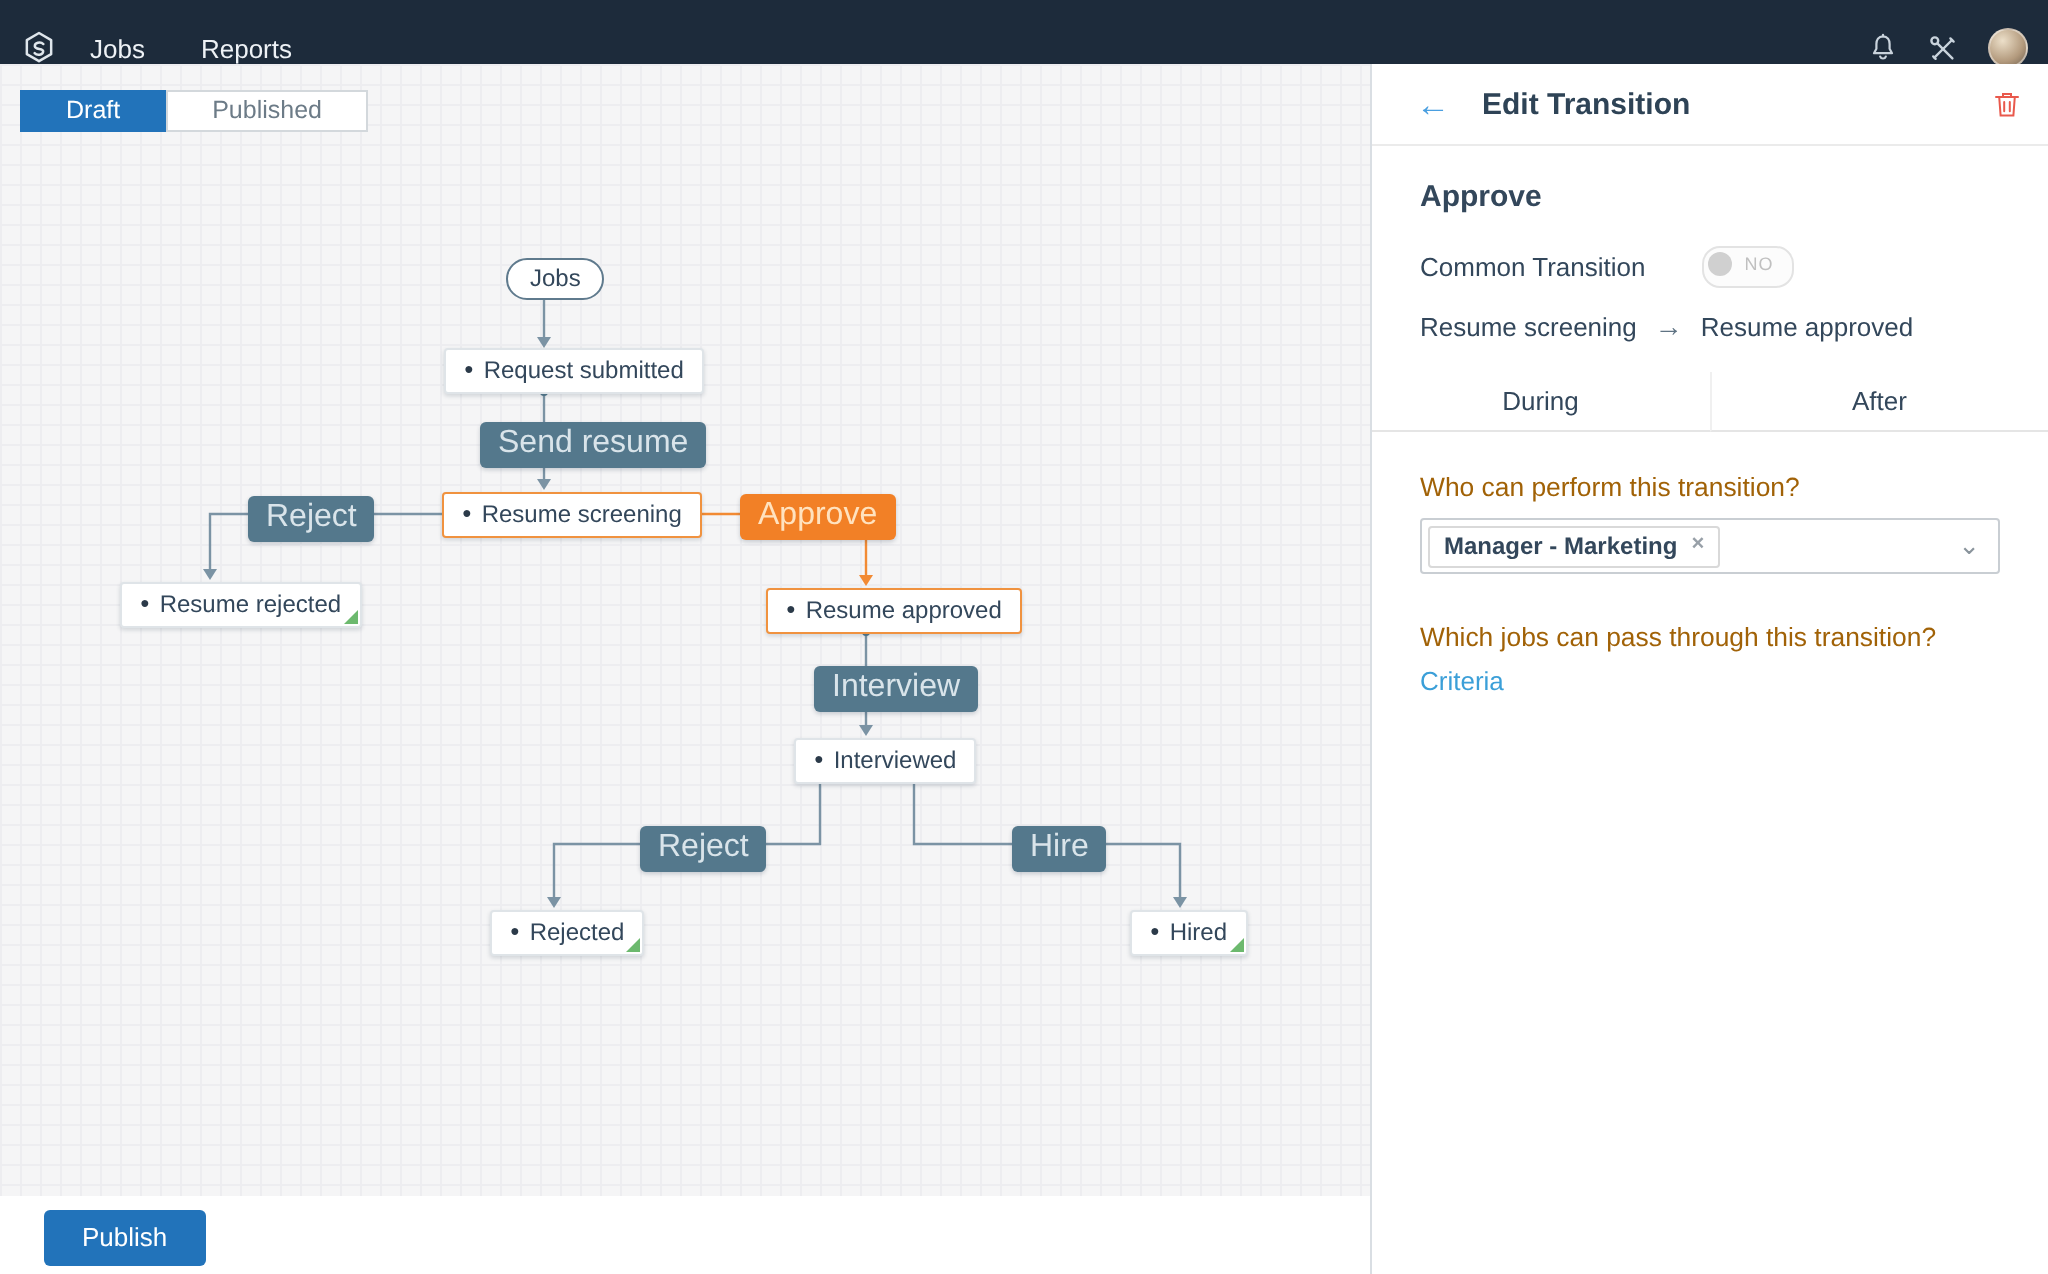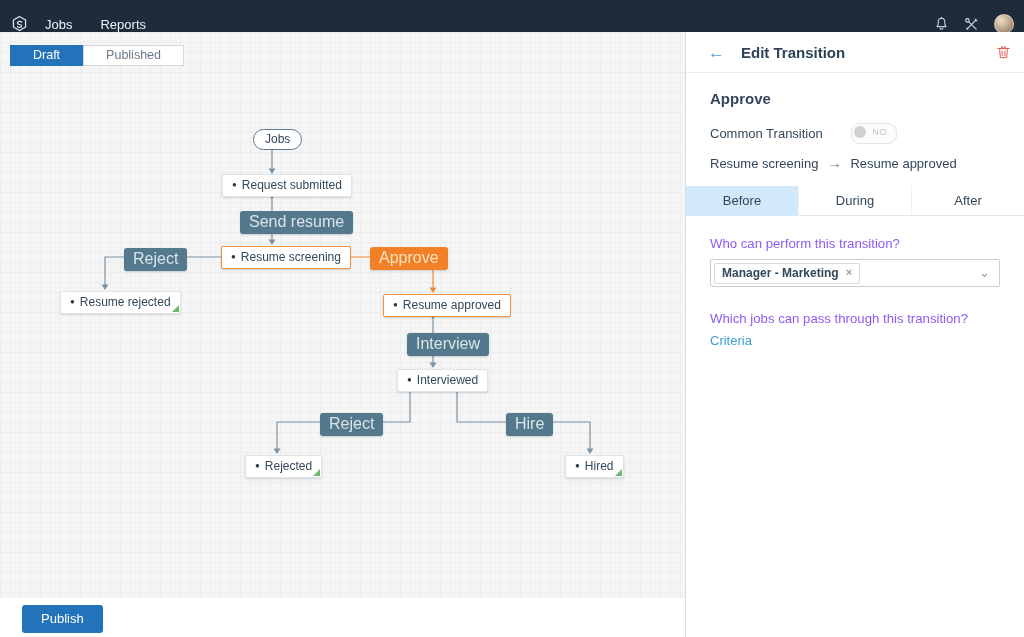--- a/index.html
+++ b/index.html
@@ -90,21 +90,21 @@
   .toggle-text { position:absolute; right:9px; top:3px; font-size:9px; color:#c0c0c0; letter-spacing:.5px; }
   .route-row { margin-top:11px; display:flex; align-items:center; gap:9px; font-size:13px; color:#33475b; }
   .route-arrow { color:#5f7383; font-size:14px; }
   .phase-tabs { margin-top:15px; display:flex; width:100%; }
   .phase-tab {
     flex:1; height:30px; line-height:29px; text-align:center; font-size:13px;
     color:#33475b; background:#fff; border-bottom:1px solid #e5e5e5; cursor:pointer;
   }
   .phase-tab + .phase-tab { border-left:1px solid #f0f0f0; }
   .phase-tab.active { background:#d2e9fb; border-bottom-color:transparent; }
-  .question { margin-top:20px; font-size:13.2px; color:#8b5cf6; }
+  .question { margin-top:20px; font-size:13.2px; color:#a16207; }
   .multiselect {
     position:relative; margin-top:8px; min-height:28px; border:1px solid #c9ced3;
     border-radius:2px; display:flex; align-items:center; padding:2px 26px 2px 3px;
     cursor:text; background:#fff;
   }
   .chip {
     display:flex; align-items:center; gap:7px; border:1px solid #d9d9d9; background:#fff;
     border-radius:2px; padding:2px 7px 3px; font-size:12px; color:#33475b;font-weight:bold;
   }
   .chip-x { color:#98a0a8; font-size:11px; cursor:pointer; line-height:1; }
@@ -278,21 +278,20 @@
     </div>
 
     <div class="route-row">
       <span>Resume screening</span>
       <span class="route-arrow">→</span>
       <span>Resume approved</span>
     </div>
   </div>
 
   <div class="phase-tabs">
-    <div class="phase-tab active">Before</div>
     <div class="phase-tab">During</div>
     <div class="phase-tab">After</div>
   </div>
 
   <div class="panel-pad">
     <div class="question">Who can perform this transition?</div>
 
     <div class="multiselect">
       <span class="chip">
         <span>Manager - Marketing</span>

